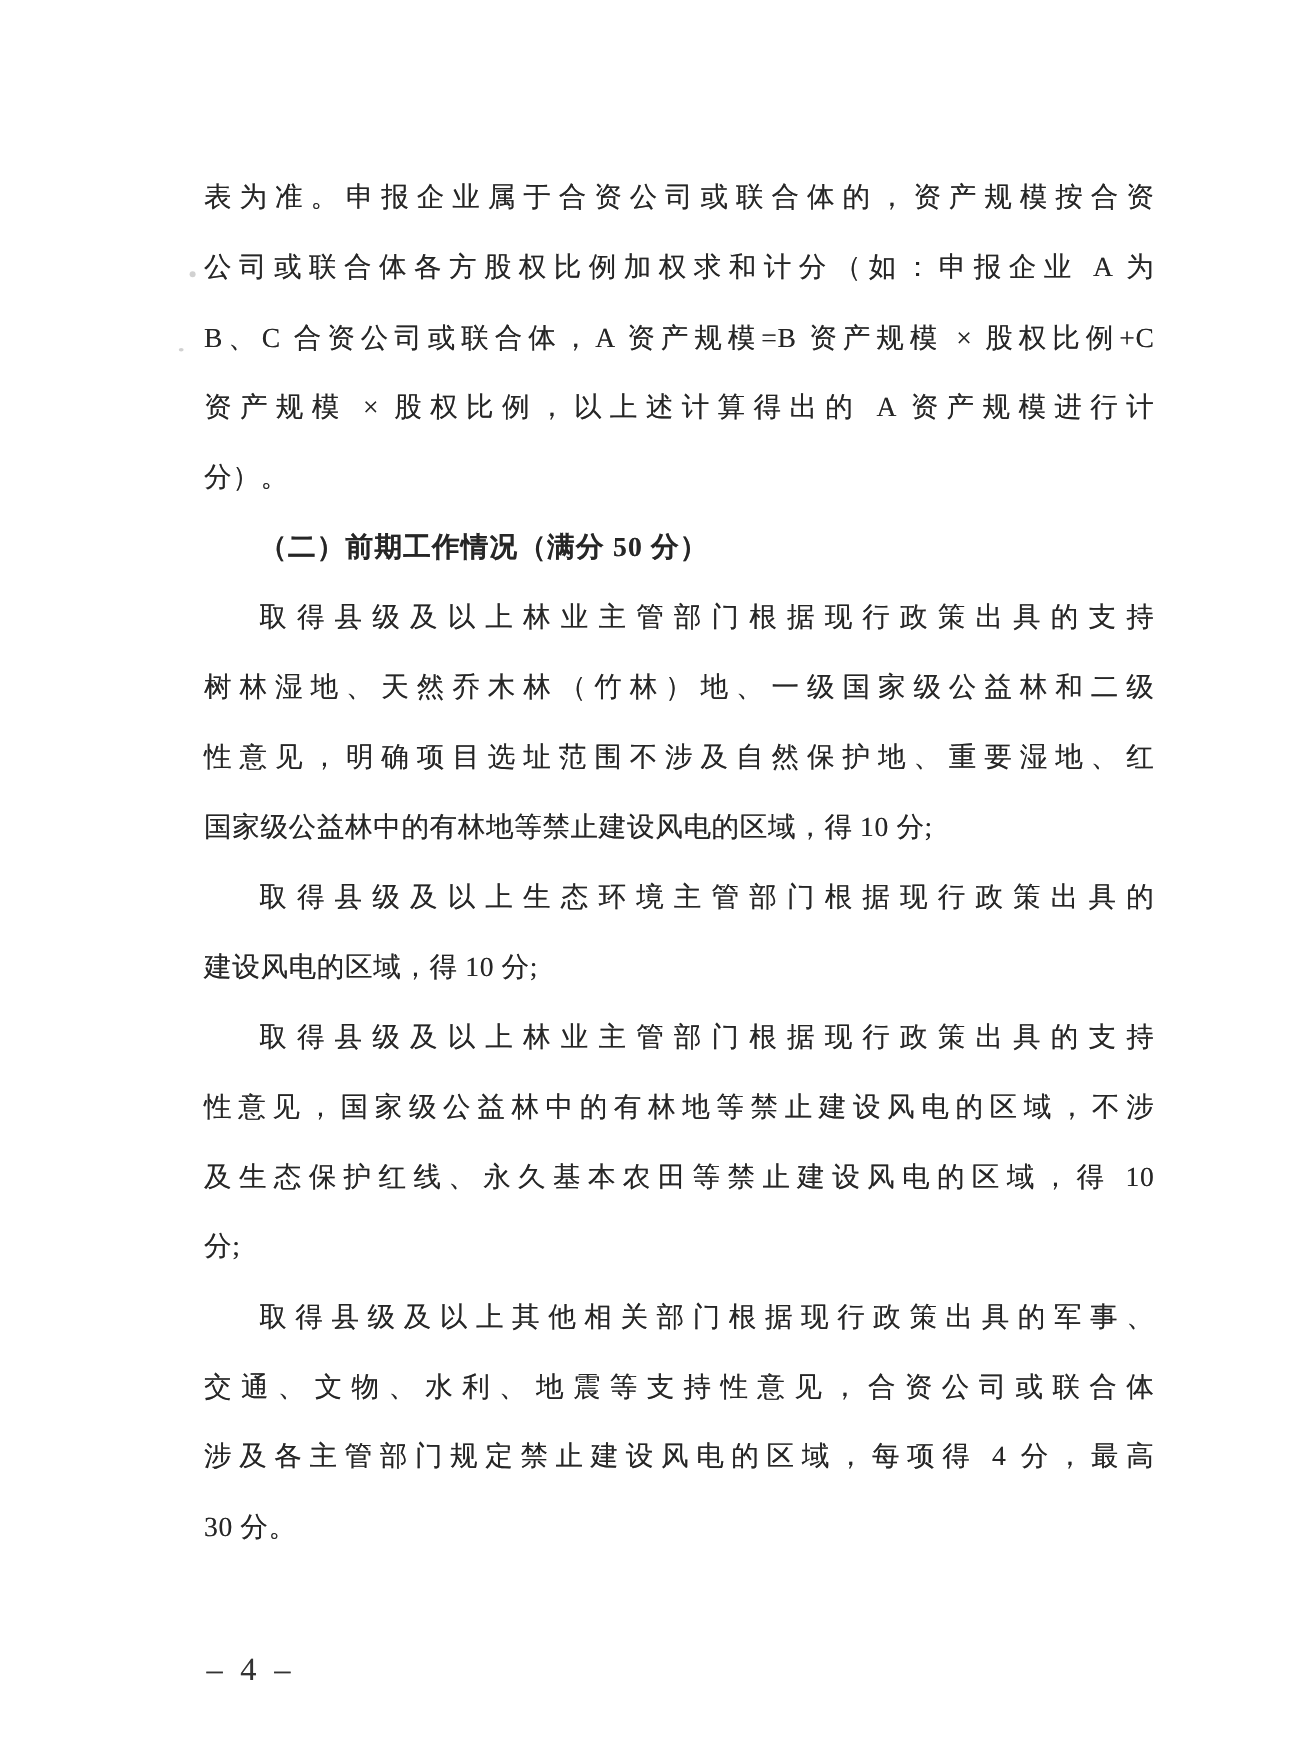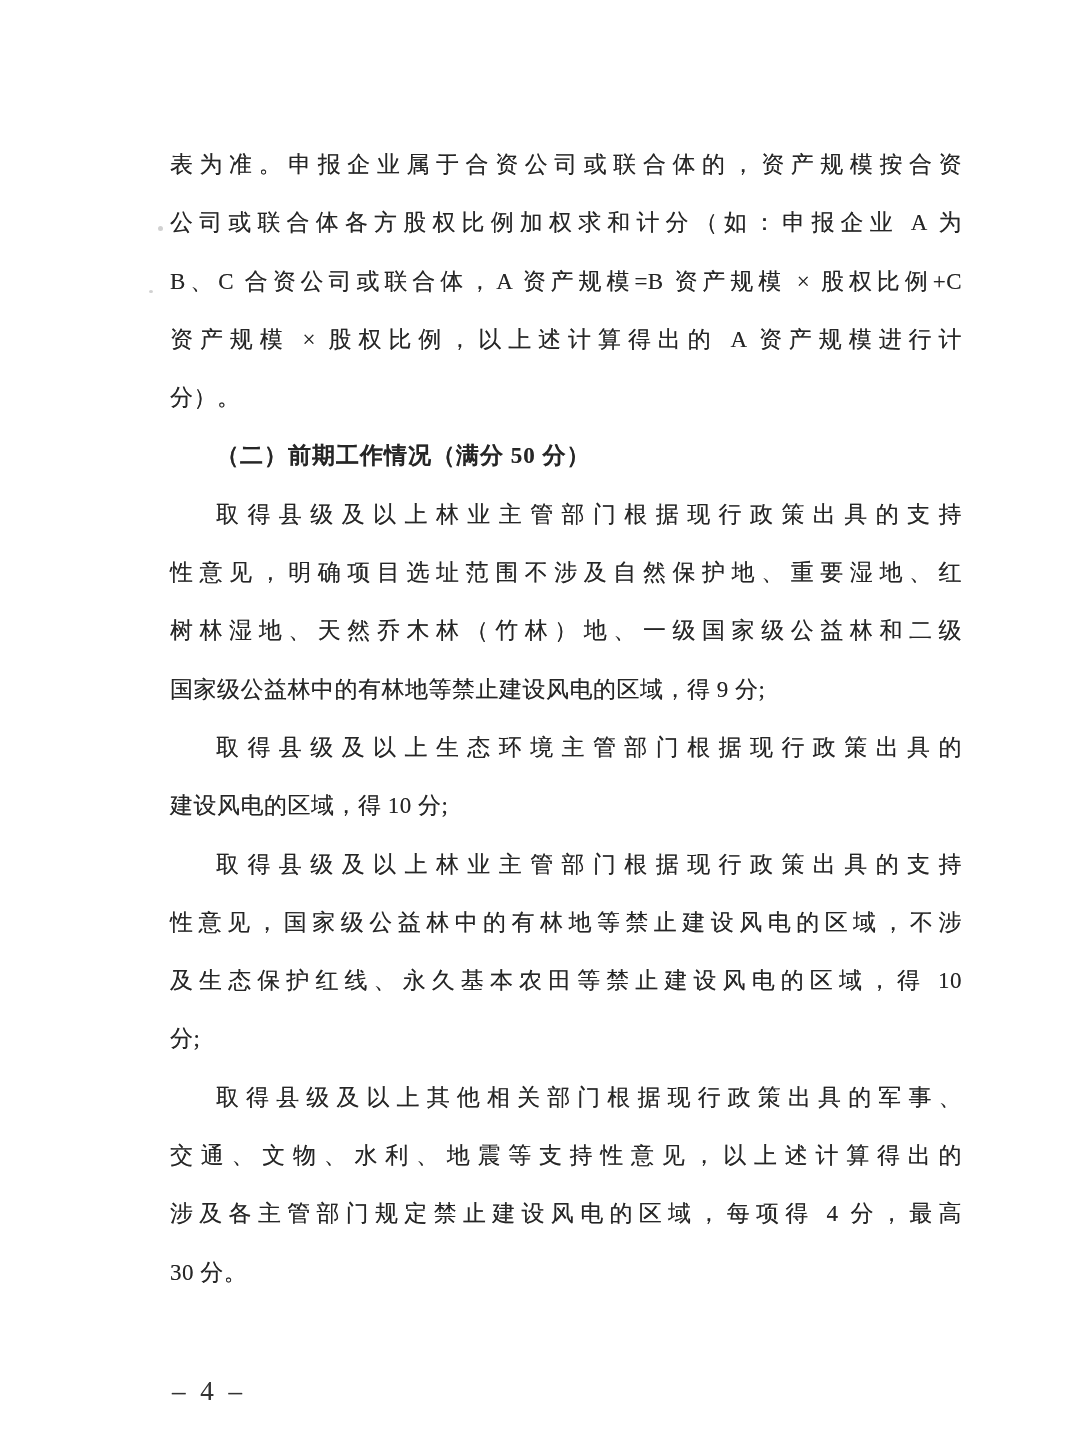--- a/index.html
+++ b/index.html
@@ -83,32 +83,32 @@
 
     <div class="line just">表为准。申报企业属于合资公司或联合体的，资产规模按合资</div>
     <div class="line just">公司或联合体各方股权比例加权求和计分（如：申报企业 A 为</div>
     <div class="line just">B、C 合资公司或联合体，A 资产规模=B 资产规模 × 股权比例+C</div>
     <div class="line just">资产规模 × 股权比例，以上述计算得出的 A 资产规模进行计</div>
     <div class="line last">分）。</div>
 
     <div class="line heading">（二）前期工作情况（满分 50 分）</div>
 
     <div class="line just indent">取得县级及以上林业主管部门根据现行政策出具的支持</div>
+    <div class="line just">树林湿地、天然乔木林（竹林）地、一级国家级公益林和二级</div>
     <div class="line just">性意见，明确项目选址范围不涉及自然保护地、重要湿地、红</div>
-    <div class="line just">树林湿地、天然乔木林（竹林）地、一级国家级公益林和二级</div>
-    <div class="line last">国家级公益林中的有林地等禁止建设风电的区域，得 9 分;</div>
+    <div class="line last">国家级公益林中的有林地等禁止建设风电的区域，得 10 分;</div>
 
     <div class="line just indent">取得县级及以上生态环境主管部门根据现行政策出具的</div>
     <div class="line last">建设风电的区域，得 10 分;</div>
 
     <div class="line just indent">取得县级及以上林业主管部门根据现行政策出具的支持</div>
     <div class="line just">性意见，国家级公益林中的有林地等禁止建设风电的区域，不涉</div>
     <div class="line just">及生态保护红线、永久基本农田等禁止建设风电的区域，得 10</div>
     <div class="line last">分;</div>
 
     <div class="line just indent">取得县级及以上其他相关部门根据现行政策出具的军事、</div>
-    <div class="line just">交通、文物、水利、地震等支持性意见，以上述计算得出的</div>
+    <div class="line just">交通、文物、水利、地震等支持性意见，合资公司或联合体</div>
     <div class="line just">涉及各主管部门规定禁止建设风电的区域，每项得 4 分，最高</div>
     <div class="line last">30 分。</div>
   </div>
 
   <div class="footer">– 4 –</div>
 </div>
 
 </body></html>

